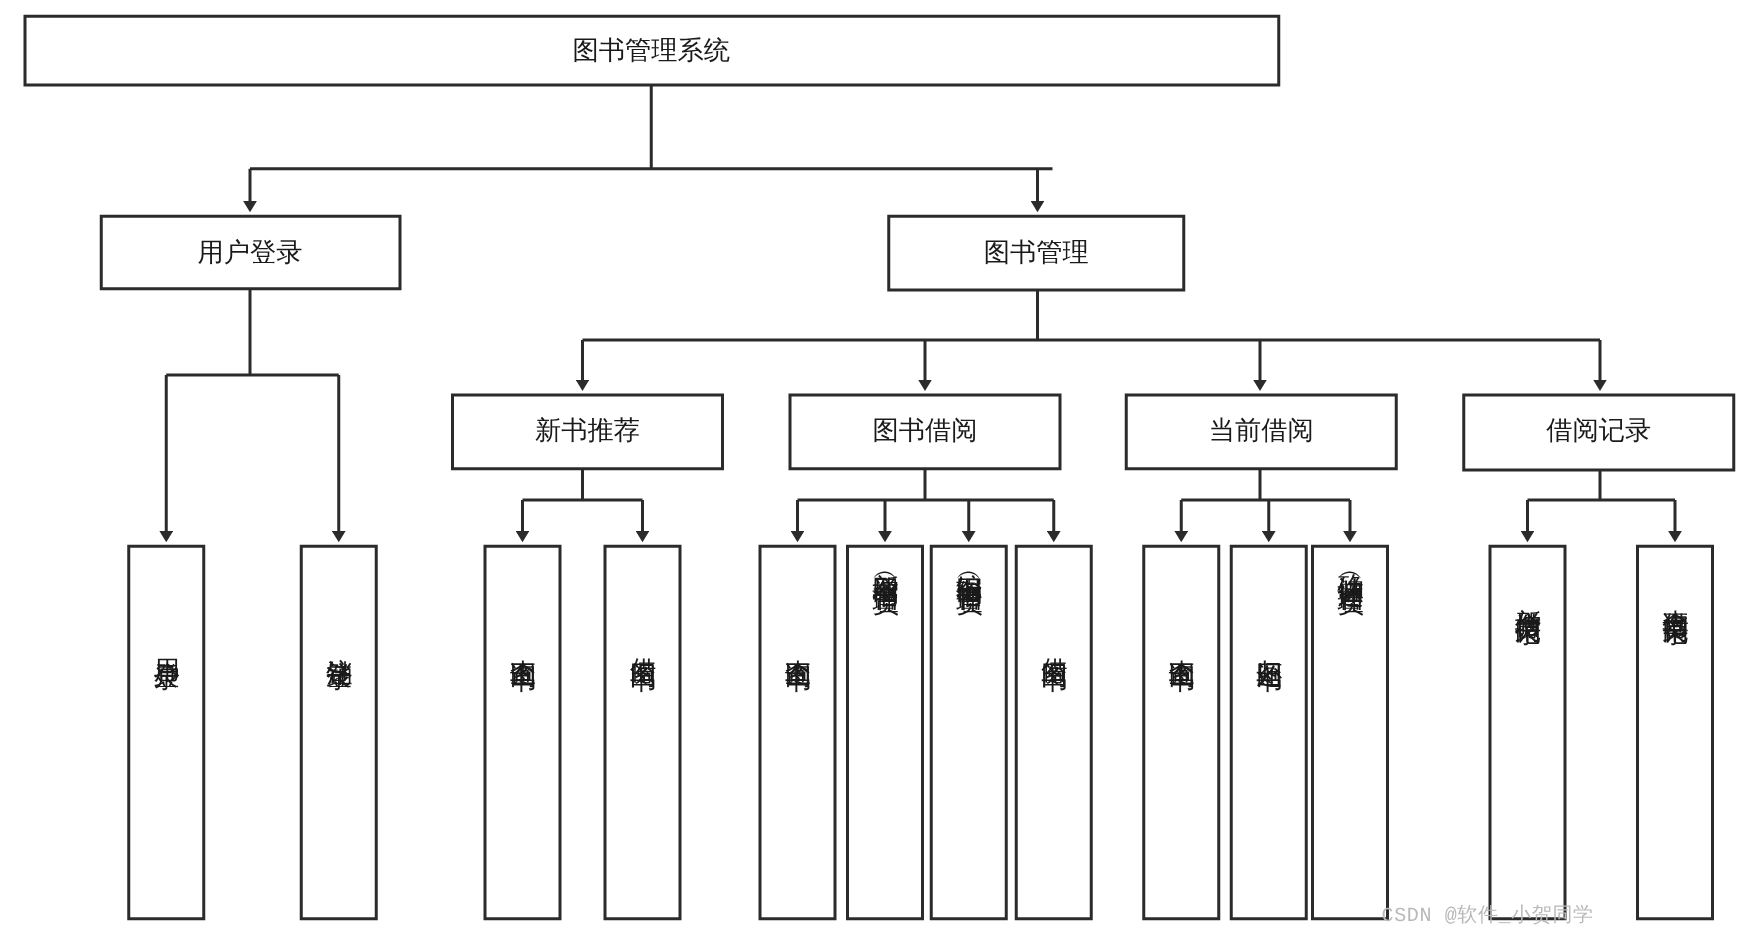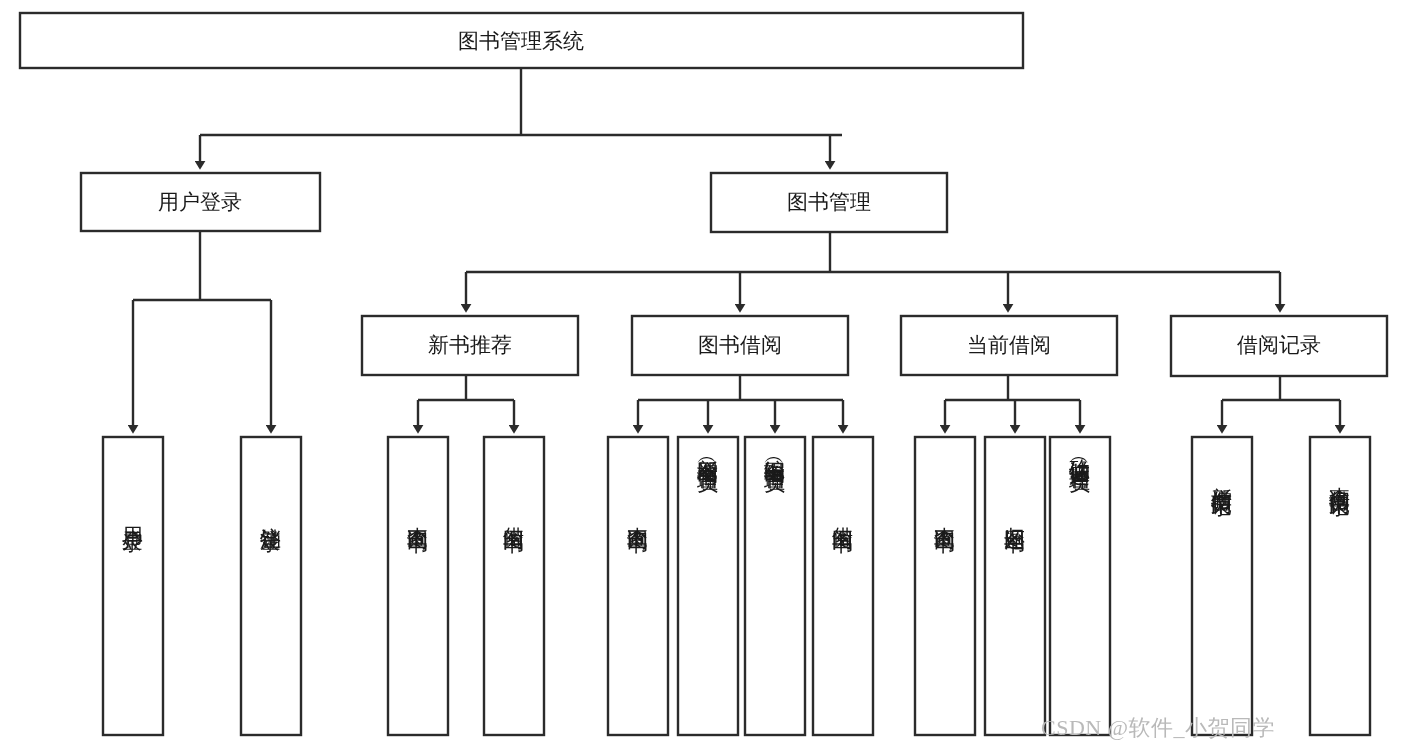--- a/index.html
+++ b/index.html
@@ -63,22 +63,22 @@
     position: absolute;
     display: flex;
     align-items: flex-start;
     justify-content: center;
     pointer-events: none;
   }
   .watermark {
     position: absolute;
     right: 8px;
     bottom: 4px;
-    font-family: Liberation Serif, serif;
-    font-size: 22px;
+    font-family: Liberation Mono, monospace;
+    font-size: 16px;
     color: #b9b9b9;
     letter-spacing: 0.5px;
     white-space: nowrap;
   }
 </style>
 </head>
 <body>
 
 <div id="diagram-root">
 

